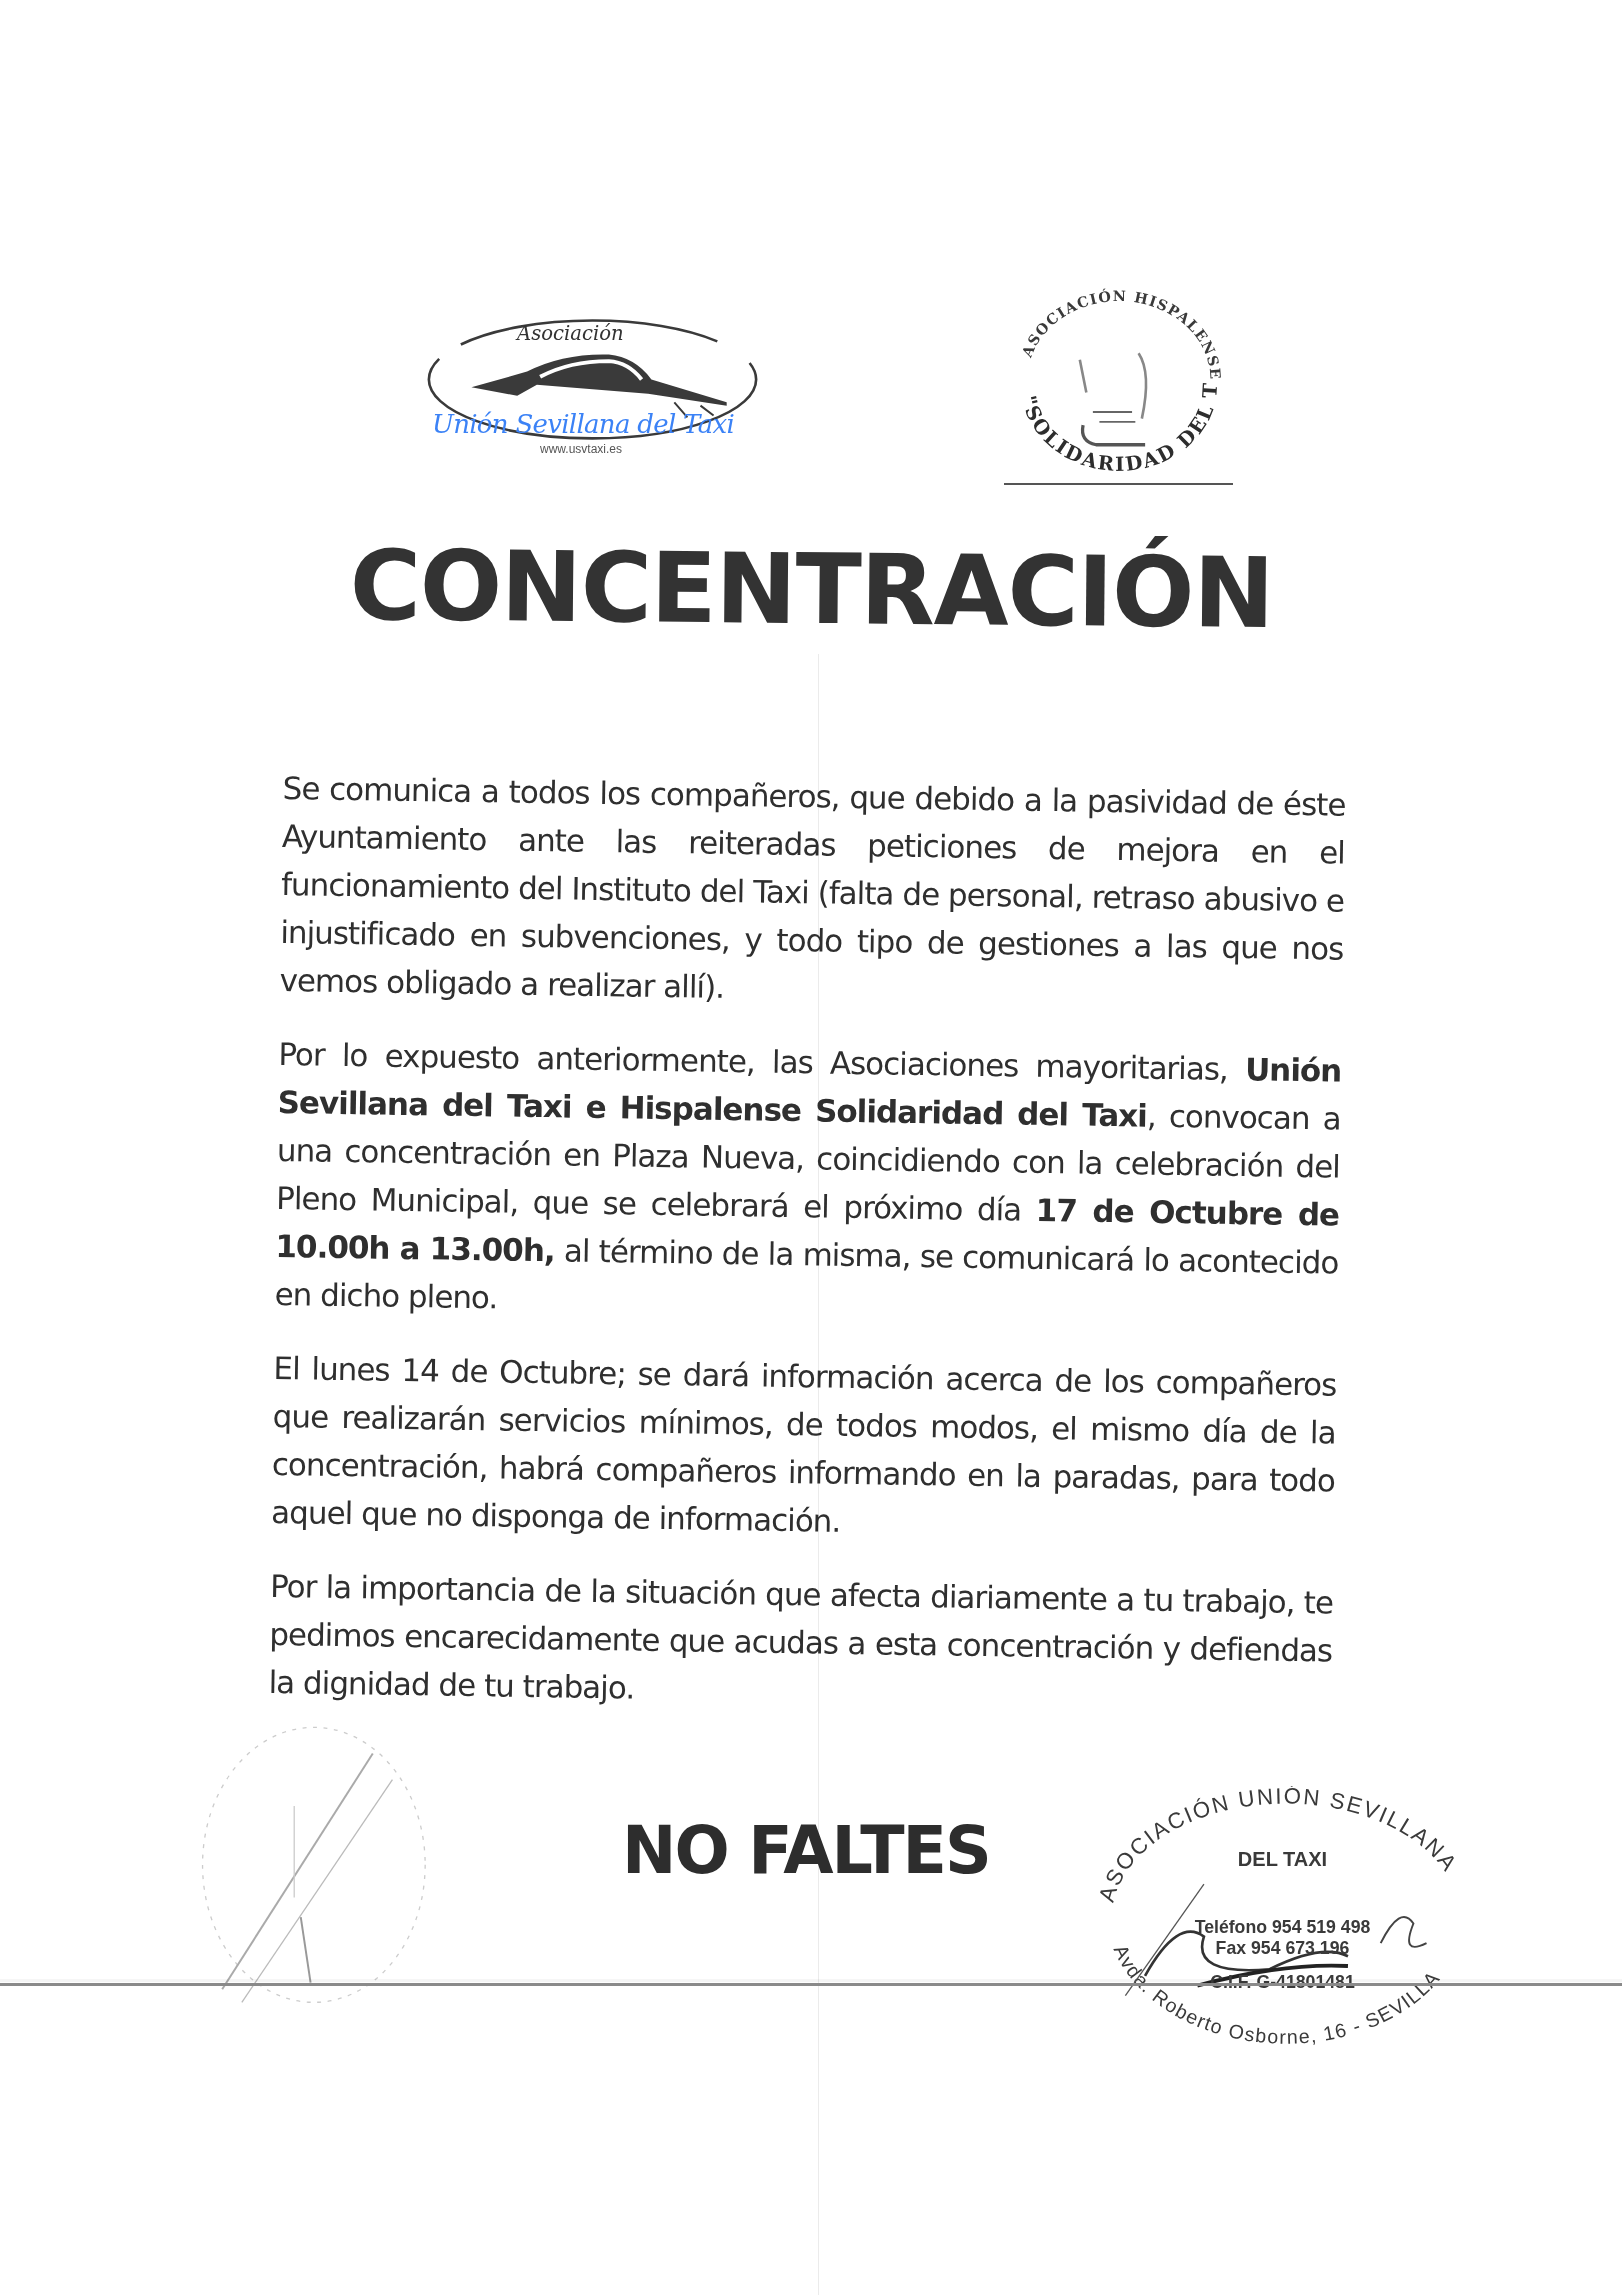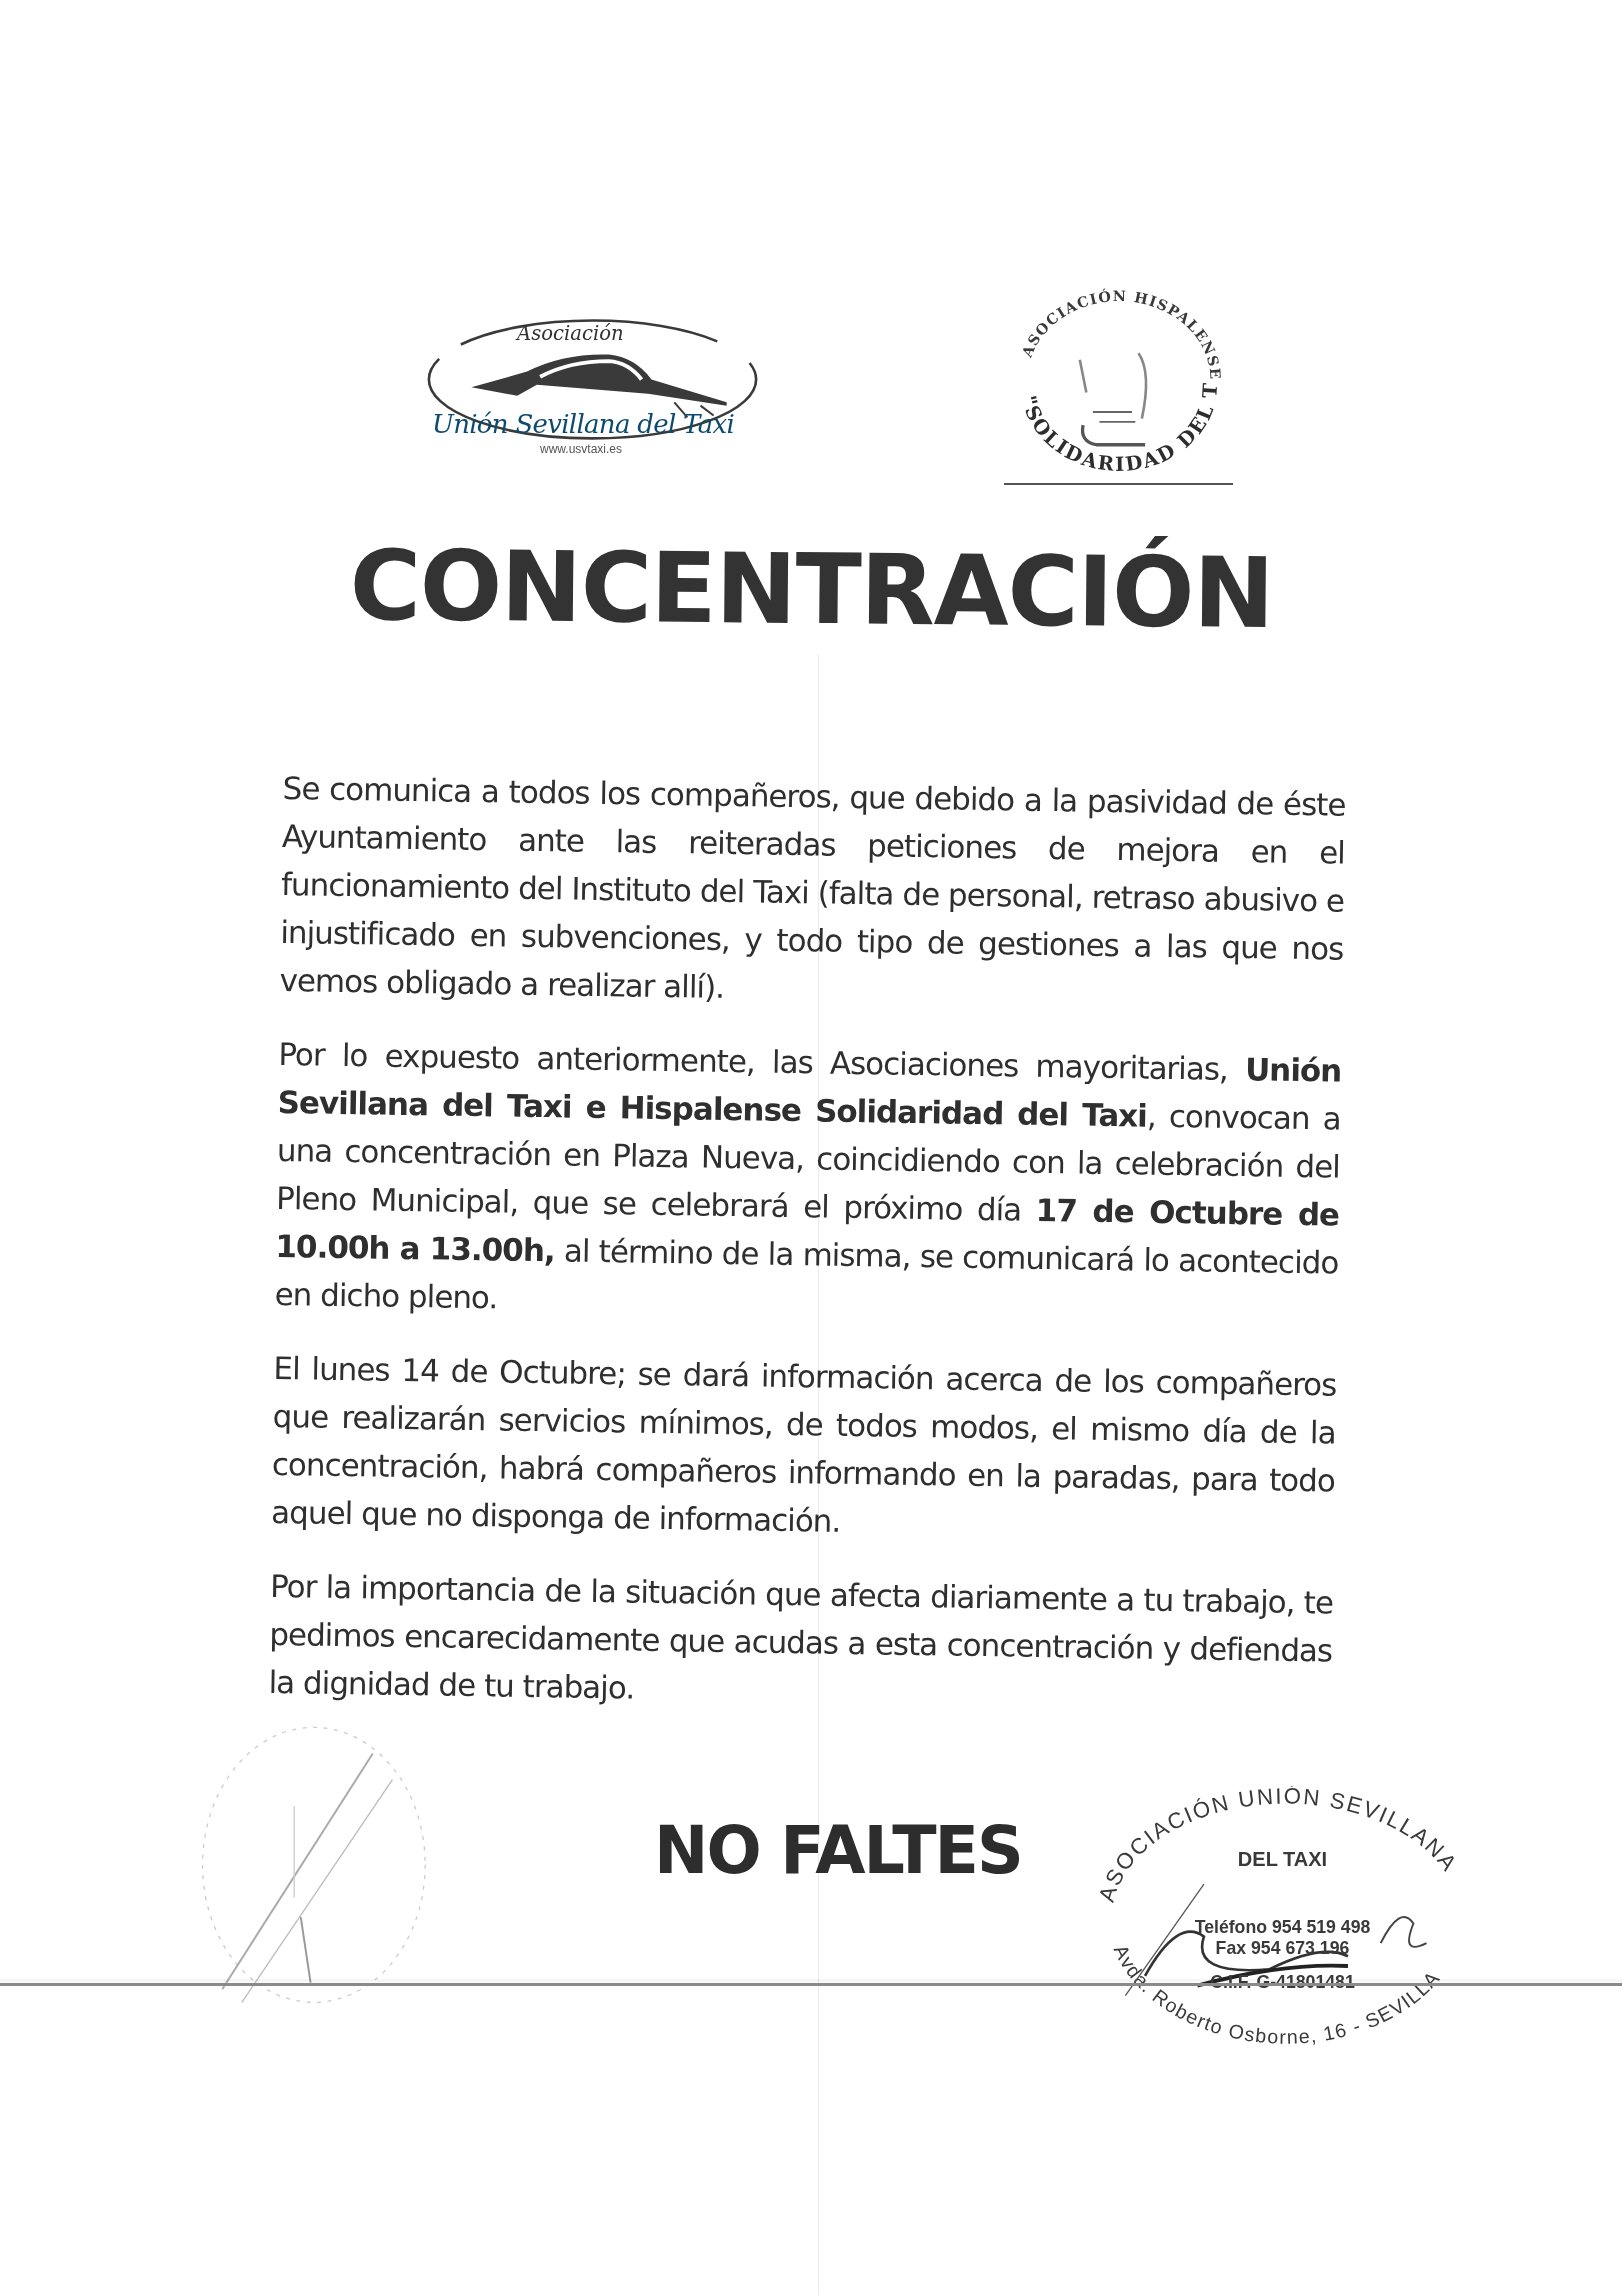--- a/index.html
+++ b/index.html
@@ -52,21 +52,21 @@
       font-size: 19.6px;
       color: #333;
     }
     .logo-left .logo-word-main {
       position: absolute;
       left: 13px;
       top: 95px;
       font-family: "DejaVu Serif", serif;
       font-style: italic;
       font-size: 26px;
-      color: #0c4a6e;
+      color: #3b82f6;
       letter-spacing: -0.7px;
       white-space: nowrap;
     }
     .logo-left .logo-url {
       position: absolute;
       left: 121px;
       top: 128px;
       font-size: 12px;
       color: #555;
     }
@@ -127,21 +127,20 @@
     
     .cta {
       position: absolute;
       left: 622px;
       top: 1813px;
       font-family: "DejaVu Sans", sans-serif;
       font-weight: bold;
       font-size: 65px;
       letter-spacing: -2px;
       color: #2d2d2d;
-      margin-left: 32px;
     }
 
     
     .faint-sig {
       position: absolute;
       left: 196px;
       top: 1701px;
       width: 275px;
       height: 308px;
     }

